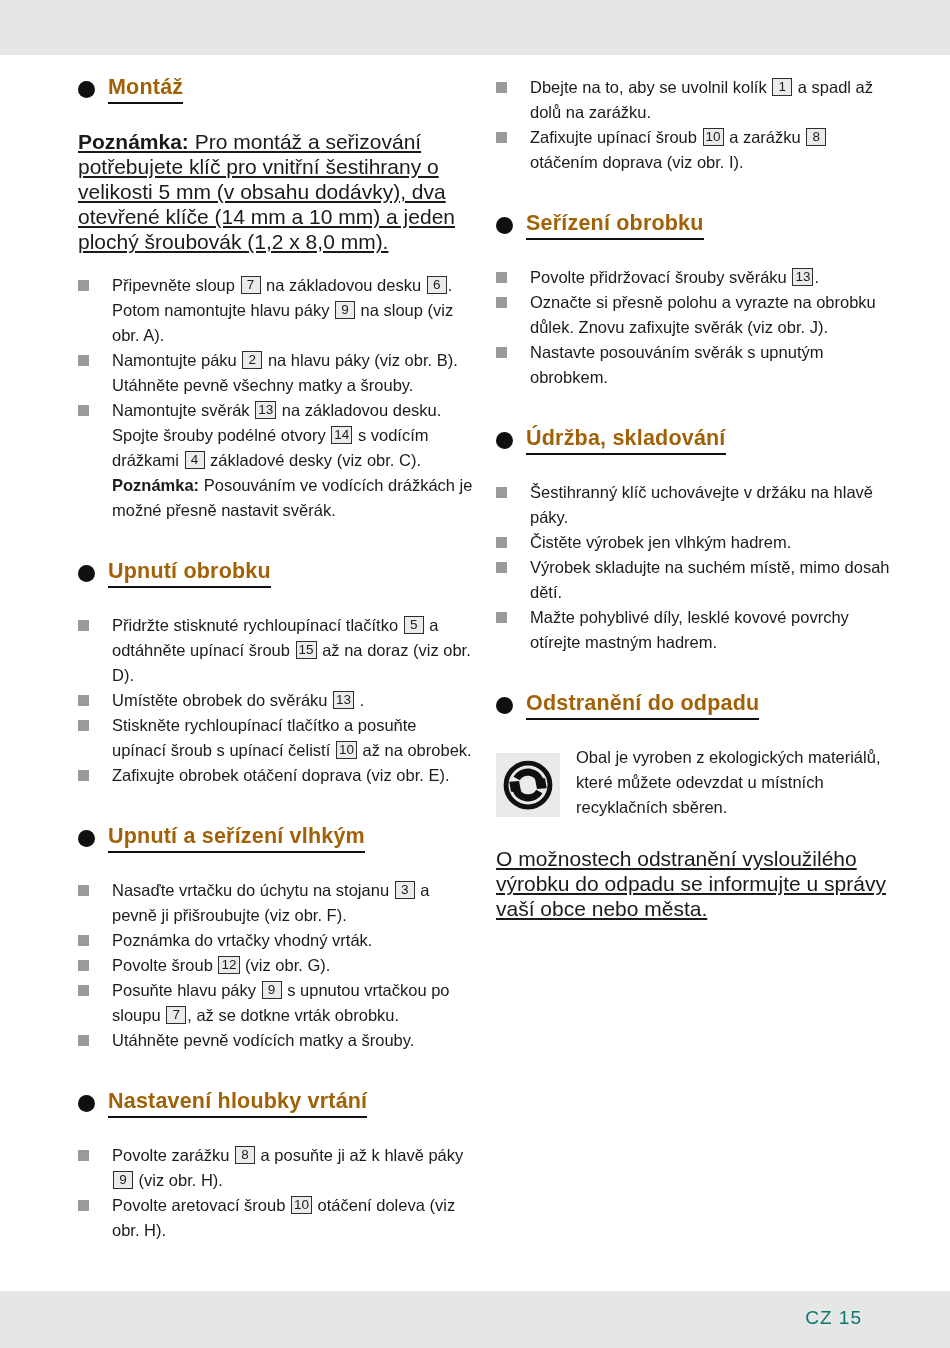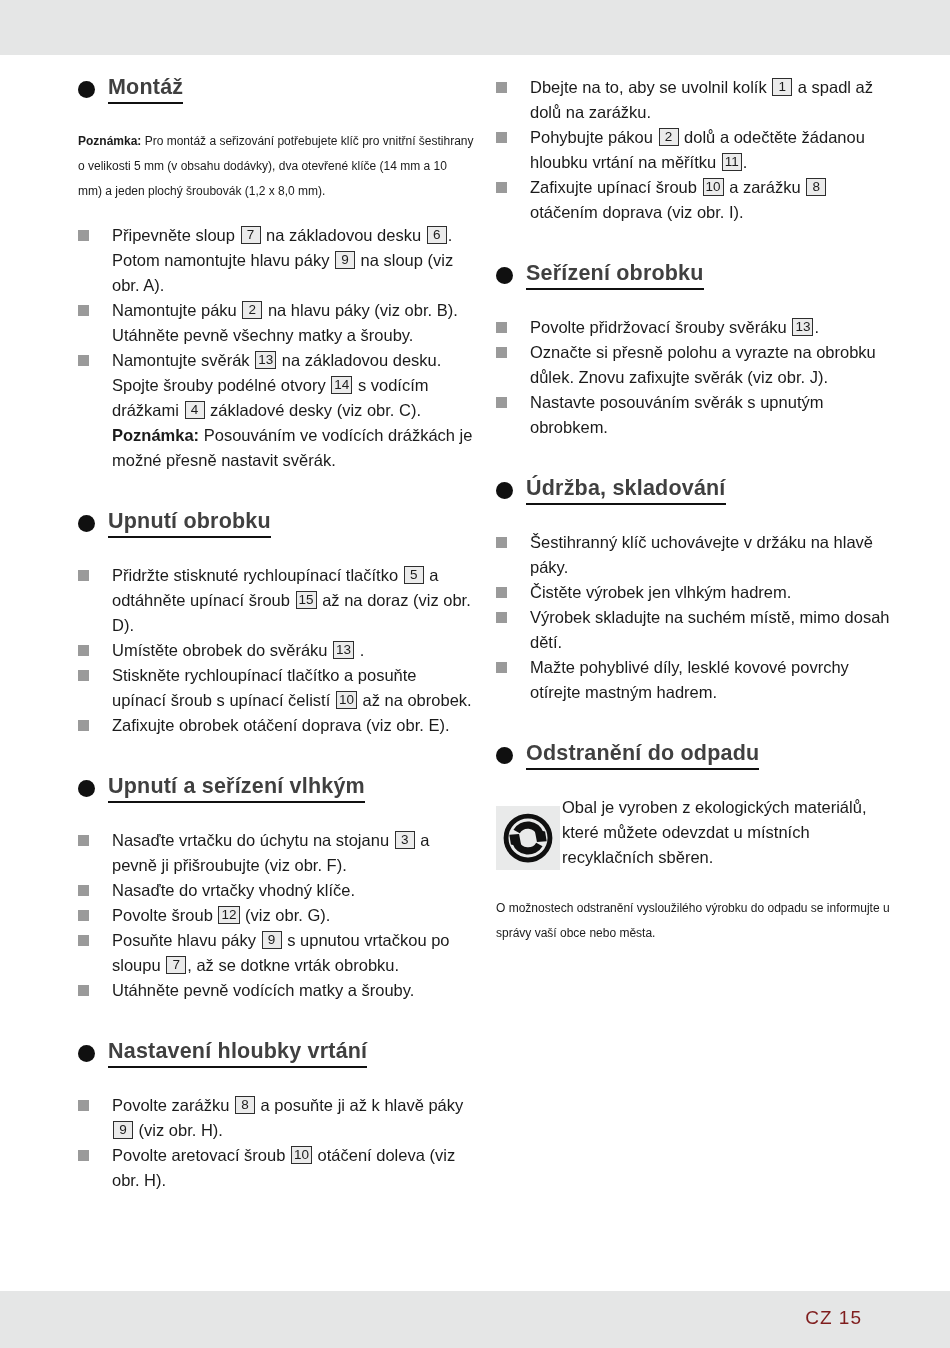--- a/index.html
+++ b/index.html
@@ -7,48 +7,48 @@
     width:950px;height:1348px;position:relative;overflow:hidden;
     background:#ffffff;color:#1b1b1b;
     font-family:"Liberation Sans", sans-serif;
     -webkit-font-smoothing:antialiased;
   }
   .bar{position:absolute;left:0;width:950px;background:#e5e6e6;}
   .bar-top{top:0;height:55px;}
   .bar-bottom{bottom:0;height:57px;}
   .footer-label{
     position:absolute;right:0;bottom:0;height:57px;line-height:54px;
-    padding-right:88px;font-size:19px;color:#7f1d1d;letter-spacing:1px;
+    padding-right:88px;font-size:19px;color:#0f766e;letter-spacing:1px;
   }
   .content{position:absolute;top:75px;left:78px;display:flex;gap:22px;}
   .col{width:396px;}
   .col > :first-child{margin-top:0 !important;}
 
   .sect{display:flex;align-items:center;margin:36px 0 25px 0;}
   .dot{width:17px;height:17px;border-radius:50%;background:#101010;margin-right:13px;flex:none;}
   .hd{
-    font-size:21.5px;font-weight:bold;margin:0;letter-spacing:.2px;color:#404040;
+    font-size:21.5px;font-weight:bold;margin:0;letter-spacing:.2px;color:#a16207;
     border-bottom:2.5px solid #101010;padding-bottom:3px;line-height:1.12;
     white-space:nowrap;
     text-align:center;
   }
 
-  .para{font-size:12px;line-height:25px;margin:16px 0 19px 0;}
+  .para{font-size:21px;line-height:25px;margin:16px 0 19px 0;text-decoration:underline;}
   .blist{list-style:none;margin:16px 0 0 0;padding:0;}
   .li{position:relative;padding-left:34px;font-size:16.5px;line-height:25px;}
   .sq{position:absolute;left:0;top:7px;width:11px;height:11px;background:#9a9a9a;}
 
   .ref{
     display:inline-block;min-width:14px;padding:0 2px;margin:0 1px;
     border:1px solid #2e2e2e;background:#ebebeb;color:#1b1b1b;
     font-size:13.5px;line-height:16px;text-align:center;vertical-align:2px;
     font-weight:normal;
   }
 
-  .icotext{display:flex;gap:2px;align-items:flex-end;margin:0 0 26px 0;}
+  .icotext{display:flex;gap:16px;align-items:center;margin:0 0 26px 0;}
   .eco{
     width:64px;height:64px;background:#e9eaea;flex:none;margin-top:5px;
     display:flex;align-items:center;justify-content:center;
   }
   .eco svg{width:52px;height:52px;display:block;}
   .icopara{font-size:16.5px;line-height:25px;margin:0;}
   strong{font-weight:bold;}
 </style>
 </head>
 <body>
@@ -76,38 +76,38 @@
         <li class="li"><span class="sq"></span><span>Umístěte obrobek do svěráku <span class="ref">13</span> .</span></li>
         <li class="li"><span class="sq"></span><span>Stiskněte rychloupínací tlačítko a posuňte upínací šroub s upínací čelistí <span class="ref">10</span> až na obrobek.</span></li>
         <li class="li"><span class="sq"></span><span>Zafixujte obrobek otáčení doprava (viz obr. E).</span></li>
       </ul>
       <div class="sect">
         <span class="dot"></span>
         <h2 class="hd">Upnutí a seřízení vlhkým</h2>
       </div>
       <ul class="blist">
         <li class="li"><span class="sq"></span><span>Nasaďte vrtačku do úchytu na stojanu <span class="ref">3</span> a pevně ji přišroubujte (viz obr. F).</span></li>
-        <li class="li"><span class="sq"></span><span>Nasaďte do vrtačky vhodný klíče.</span></li>
+        <li class="li"><span class="sq"></span><span>Poznámka do vrtačky vhodný vrták.</span></li>
         <li class="li"><span class="sq"></span><span>Povolte šroub <span class="ref">12</span> (viz obr. G).</span></li>
         <li class="li"><span class="sq"></span><span>Posuňte hlavu páky <span class="ref">9</span> s upnutou vrtačkou po sloupu <span class="ref">7</span>, až se dotkne vrták obrobku.</span></li>
         <li class="li"><span class="sq"></span><span>Utáhněte pevně vodících matky a šrouby.</span></li>
       </ul>
       <div class="sect">
         <span class="dot"></span>
         <h2 class="hd">Nastavení hloubky vrtání</h2>
       </div>
       <ul class="blist">
         <li class="li"><span class="sq"></span><span>Povolte zarážku <span class="ref">8</span> a posuňte ji až k hlavě páky <span class="ref">9</span> (viz obr. H).</span></li>
         <li class="li"><span class="sq"></span><span>Povolte aretovací šroub <span class="ref">10</span> otáčení doleva (viz obr. H).</span></li>
       </ul>
     </div>
   <div class="col">
       <ul class="blist">
         <li class="li"><span class="sq"></span><span>Dbejte na to, aby se uvolnil kolík <span class="ref">1</span> a spadl až dolů na zarážku.</span></li>
-        <li class="li"><span class="sq"></span><span>Pohybujte pákou <span class="ref">2</span> dolů a odečtěte žádanou hloubku vrtání na měřítku <span class="ref">11</span>.</span></li>
+        <li class="li"><span class="sq"></span></li>
         <li class="li"><span class="sq"></span><span>Zafixujte upínací šroub <span class="ref">10</span> a zarážku <span class="ref">8</span> otáčením doprava (viz obr. I).</span></li>
       </ul>
       <div class="sect">
         <span class="dot"></span>
         <h2 class="hd">Seřízení obrobku</h2>
       </div>
       <ul class="blist">
         <li class="li"><span class="sq"></span><span>Povolte přidržovací šrouby svěráku <span class="ref">13</span>.</span></li>
         <li class="li"><span class="sq"></span><span>Označte si přesně polohu a vyrazte na obrobku důlek. Znovu zafixujte svěrák (viz obr. J).</span></li>
         <li class="li"><span class="sq"></span><span>Nastavte posouváním svěrák s upnutým obrobkem.</span></li>

